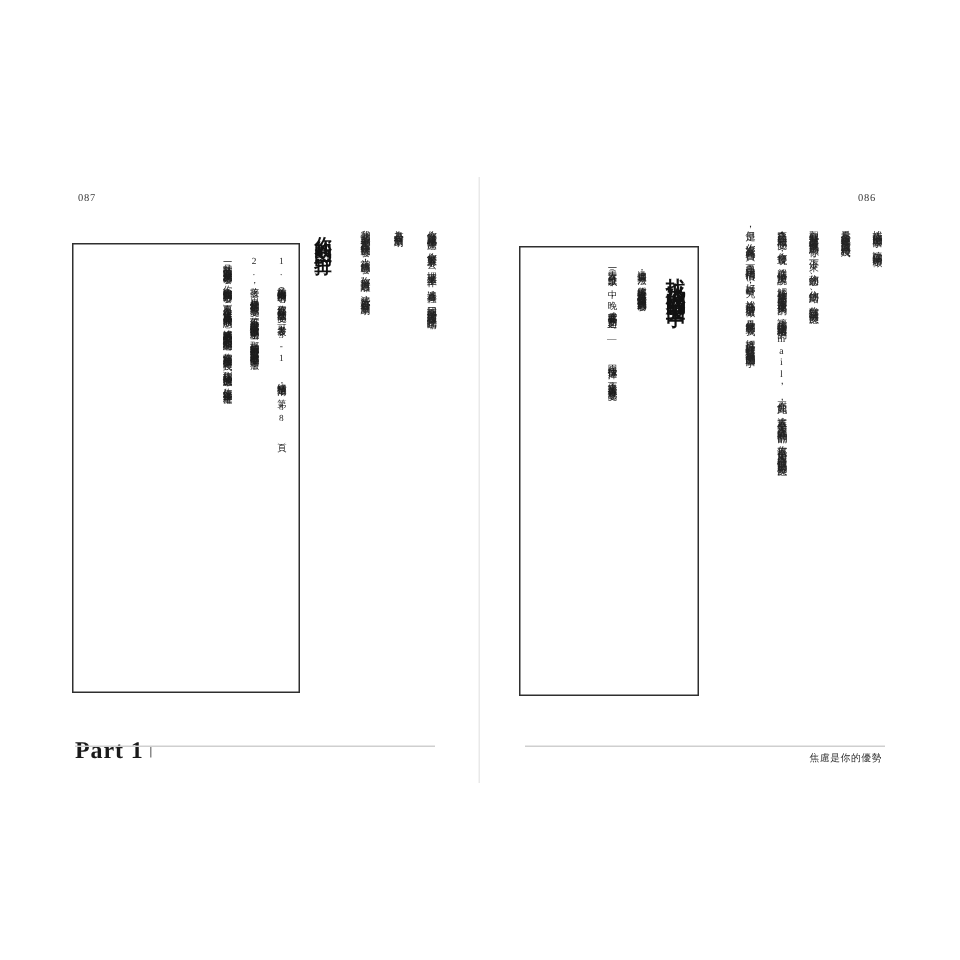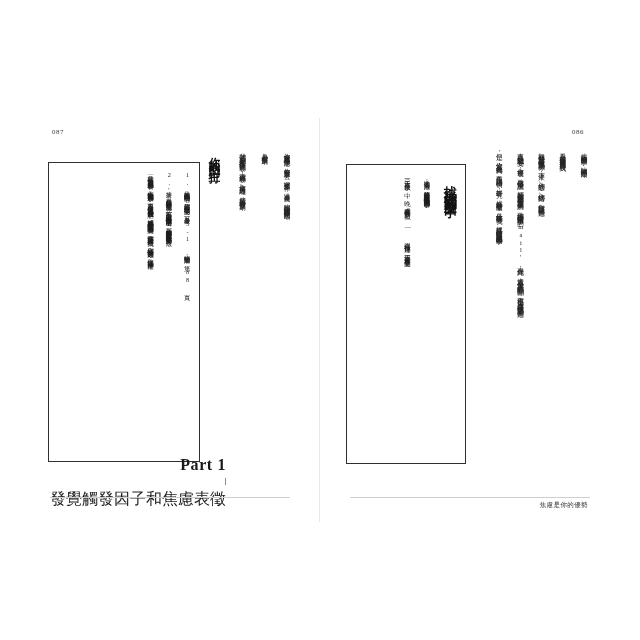--- a/index.html
+++ b/index.html
@@ -60,23 +60,22 @@
     position: absolute;
     bottom: 12px;
     font-size: 6.5px;
     color: #2b2b2b;
     letter-spacing: 0.4px;
     white-space: nowrap;
   }
   .footer-left {
     left: 32px;
     display: flex;
-    align-items: flex-end;
+    align-items: center;
     gap: 4px;
-    flex-direction: column;
   }
   .footer-part {
     font-family: "Liberation Serif", serif;
     font-weight: bold;
     letter-spacing: 0.6px;
   }
   .footer-rule {
     display: inline-block;
     width: 1px;
     height: 7px;
@@ -249,17 +248,16 @@
 
       <div class="footer-hairline right"></div>
       <div class="footer footer-right">焦慮是你的優勢</div>
     </div>
   </div>
 
   <div style="position:absolute; left:50px; bottom:130px;">
     <div class="footer-left" style="position:static;">
       <span class="footer-part">Part 1</span>
       <span class="footer-rule"></span>
-      <span>發覺觸發因子和焦慮表徵</span>
     </div>
   </div>
   <div class="footer-hairline left" style="bottom:142px; left:50px;"></div>
 </div>
 
 </body></html>

